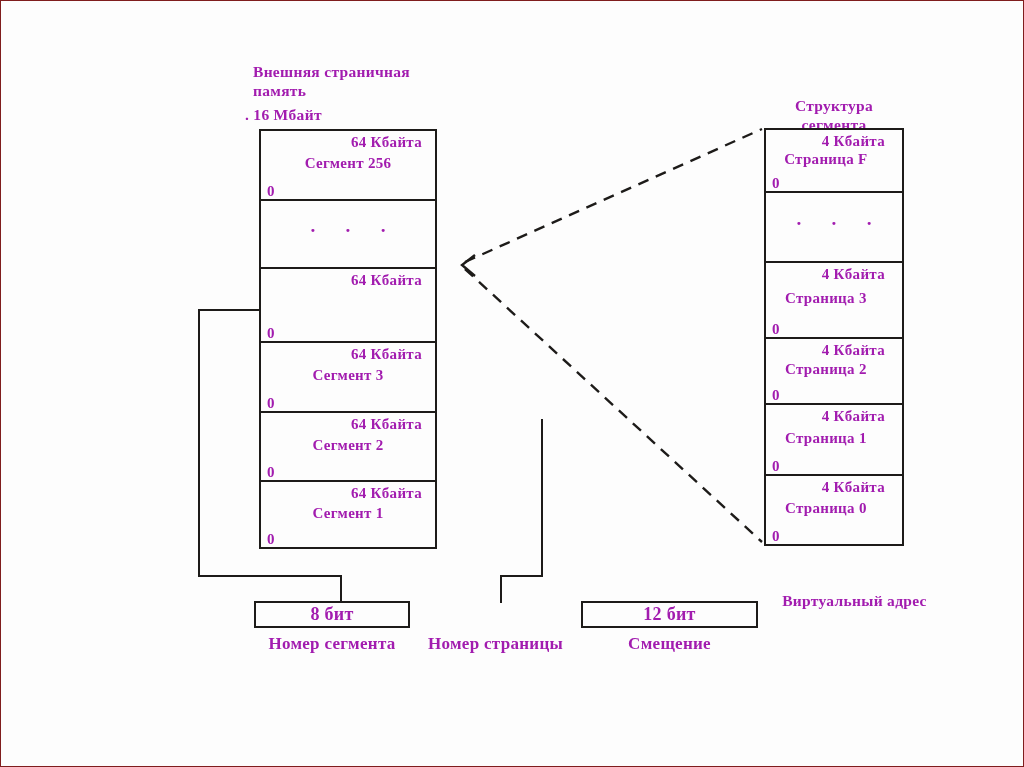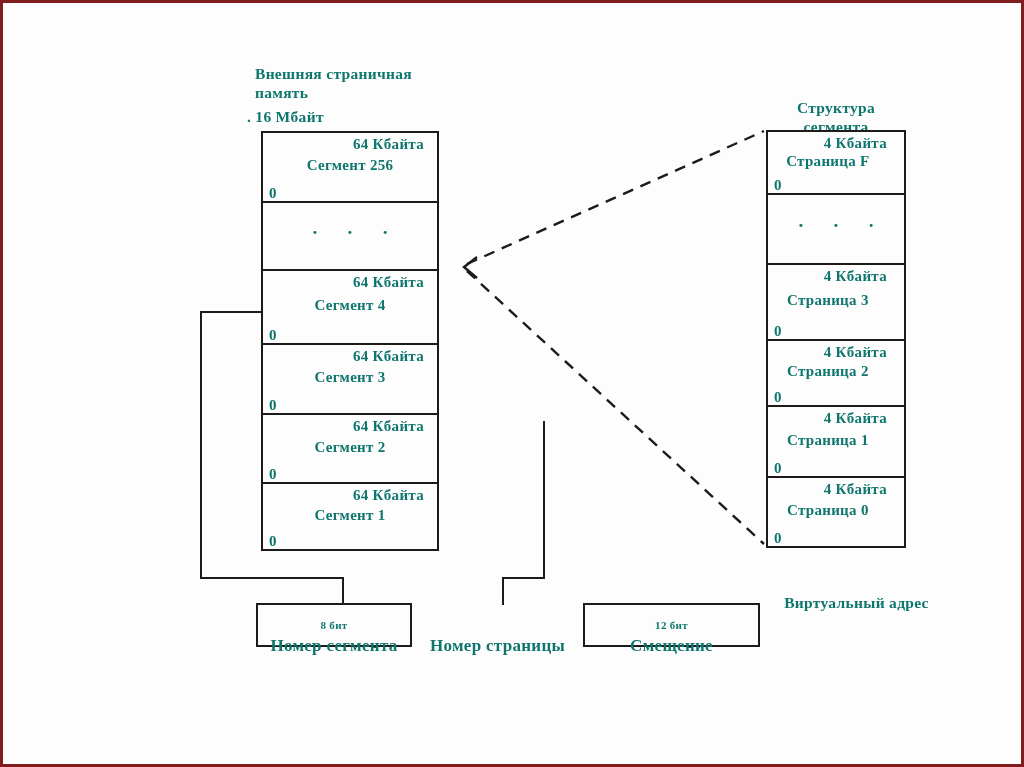--- a/index.html
+++ b/index.html
@@ -1,38 +1,38 @@
 <!DOCTYPE html>
 <html><head>
 <meta charset="utf-8">
 <style>
   html,body{margin:0;padding:0;background:#ffffff;}
   .canvas{
     position:relative;width:1024px;height:767px;overflow:hidden;
-    background:#fdfdfd;border:3px solid #7f1d1d;box-sizing:border-box;
-    font-family:"Liberation Serif","DejaVu Serif",serif;color:#0f766e;text-decoration:underline;
+    background:#fdfdfd;border:1px solid #7f1d1d;box-sizing:border-box;
+    font-family:"Liberation Serif","DejaVu Serif",serif;color:#a21caf;text-decoration:underline;
   }
   .lbl{position:absolute;font-weight:bold;line-height:1.2;letter-spacing:.3px;font-size:15.5px;}
   .center{text-align:center;}
   
   .stack{position:absolute;border:2px solid #1d1b19;box-sizing:border-box;background:#fdfdfd;}
   .cell{position:relative;box-sizing:border-box;}
   .cell + .cell{border-top:2px solid #1d1b19;}
   .cell .sz{position:absolute;top:3px;right:13px;font-weight:bold;font-size:15px;letter-spacing:.3px;}
   .cell .sz2{right:17px;}
   .cell .nm{position:absolute;top:50%;left:0;right:0;transform:translateY(-60%);
             text-align:center;font-weight:bold;font-size:15px;letter-spacing:.3px;}
   .cell .nm2{right:12%;}
   .cell .zr{position:absolute;bottom:-1px;left:6px;font-weight:bold;font-size:15px;}
   .cell .el{position:absolute;top:50%;left:0;right:0;transform:translateY(-62%);
             text-align:center;font-weight:bold;font-size:19px;letter-spacing:12px;text-indent:12px;}
   
-  .addr{position:absolute;top:600px;height:44px;border:2px solid #1d1b19;box-sizing:border-box;
+  .addr{position:absolute;top:600px;height:27px;border:2px solid #1d1b19;box-sizing:border-box;
         display:flex;align-items:center;justify-content:center;
-        font-weight:bold;font-size:11px;letter-spacing:.3px;background:#fdfdfd;}
+        font-weight:bold;font-size:18px;letter-spacing:.3px;background:#fdfdfd;}
   .cap{position:absolute;top:633px;font-weight:bold;font-size:17px;letter-spacing:.3px;text-align:center;}
   
   .line{position:absolute;background:#1d1b19;}
   svg.overlay{position:absolute;left:0;top:0;pointer-events:none;}
 </style>
 </head>
 <body>
 
 <div class="canvas">
 
@@ -43,21 +43,20 @@
     <div class="cell" style="height:68px;">
       <span class="sz">64 Кбайта</span>
       <span class="nm">Сегмент 256</span>
       <span class="zr">0</span>
     </div>
     <div class="cell" style="height:68px;">
       <span class="el">· · ·</span>
     </div>
     <div class="cell" style="height:74px;">
       <span class="sz">64 Кбайта</span>
-      <span class="nm">Сегмент 4</span>
       <span class="zr">0</span>
     </div>
     <div class="cell" style="height:70px;">
       <span class="sz">64 Кбайта</span>
       <span class="nm">Сегмент 3</span>
       <span class="zr">0</span>
     </div>
     <div class="cell" style="height:69px;">
       <span class="sz">64 Кбайта</span>
       <span class="nm">Сегмент 2</span>

